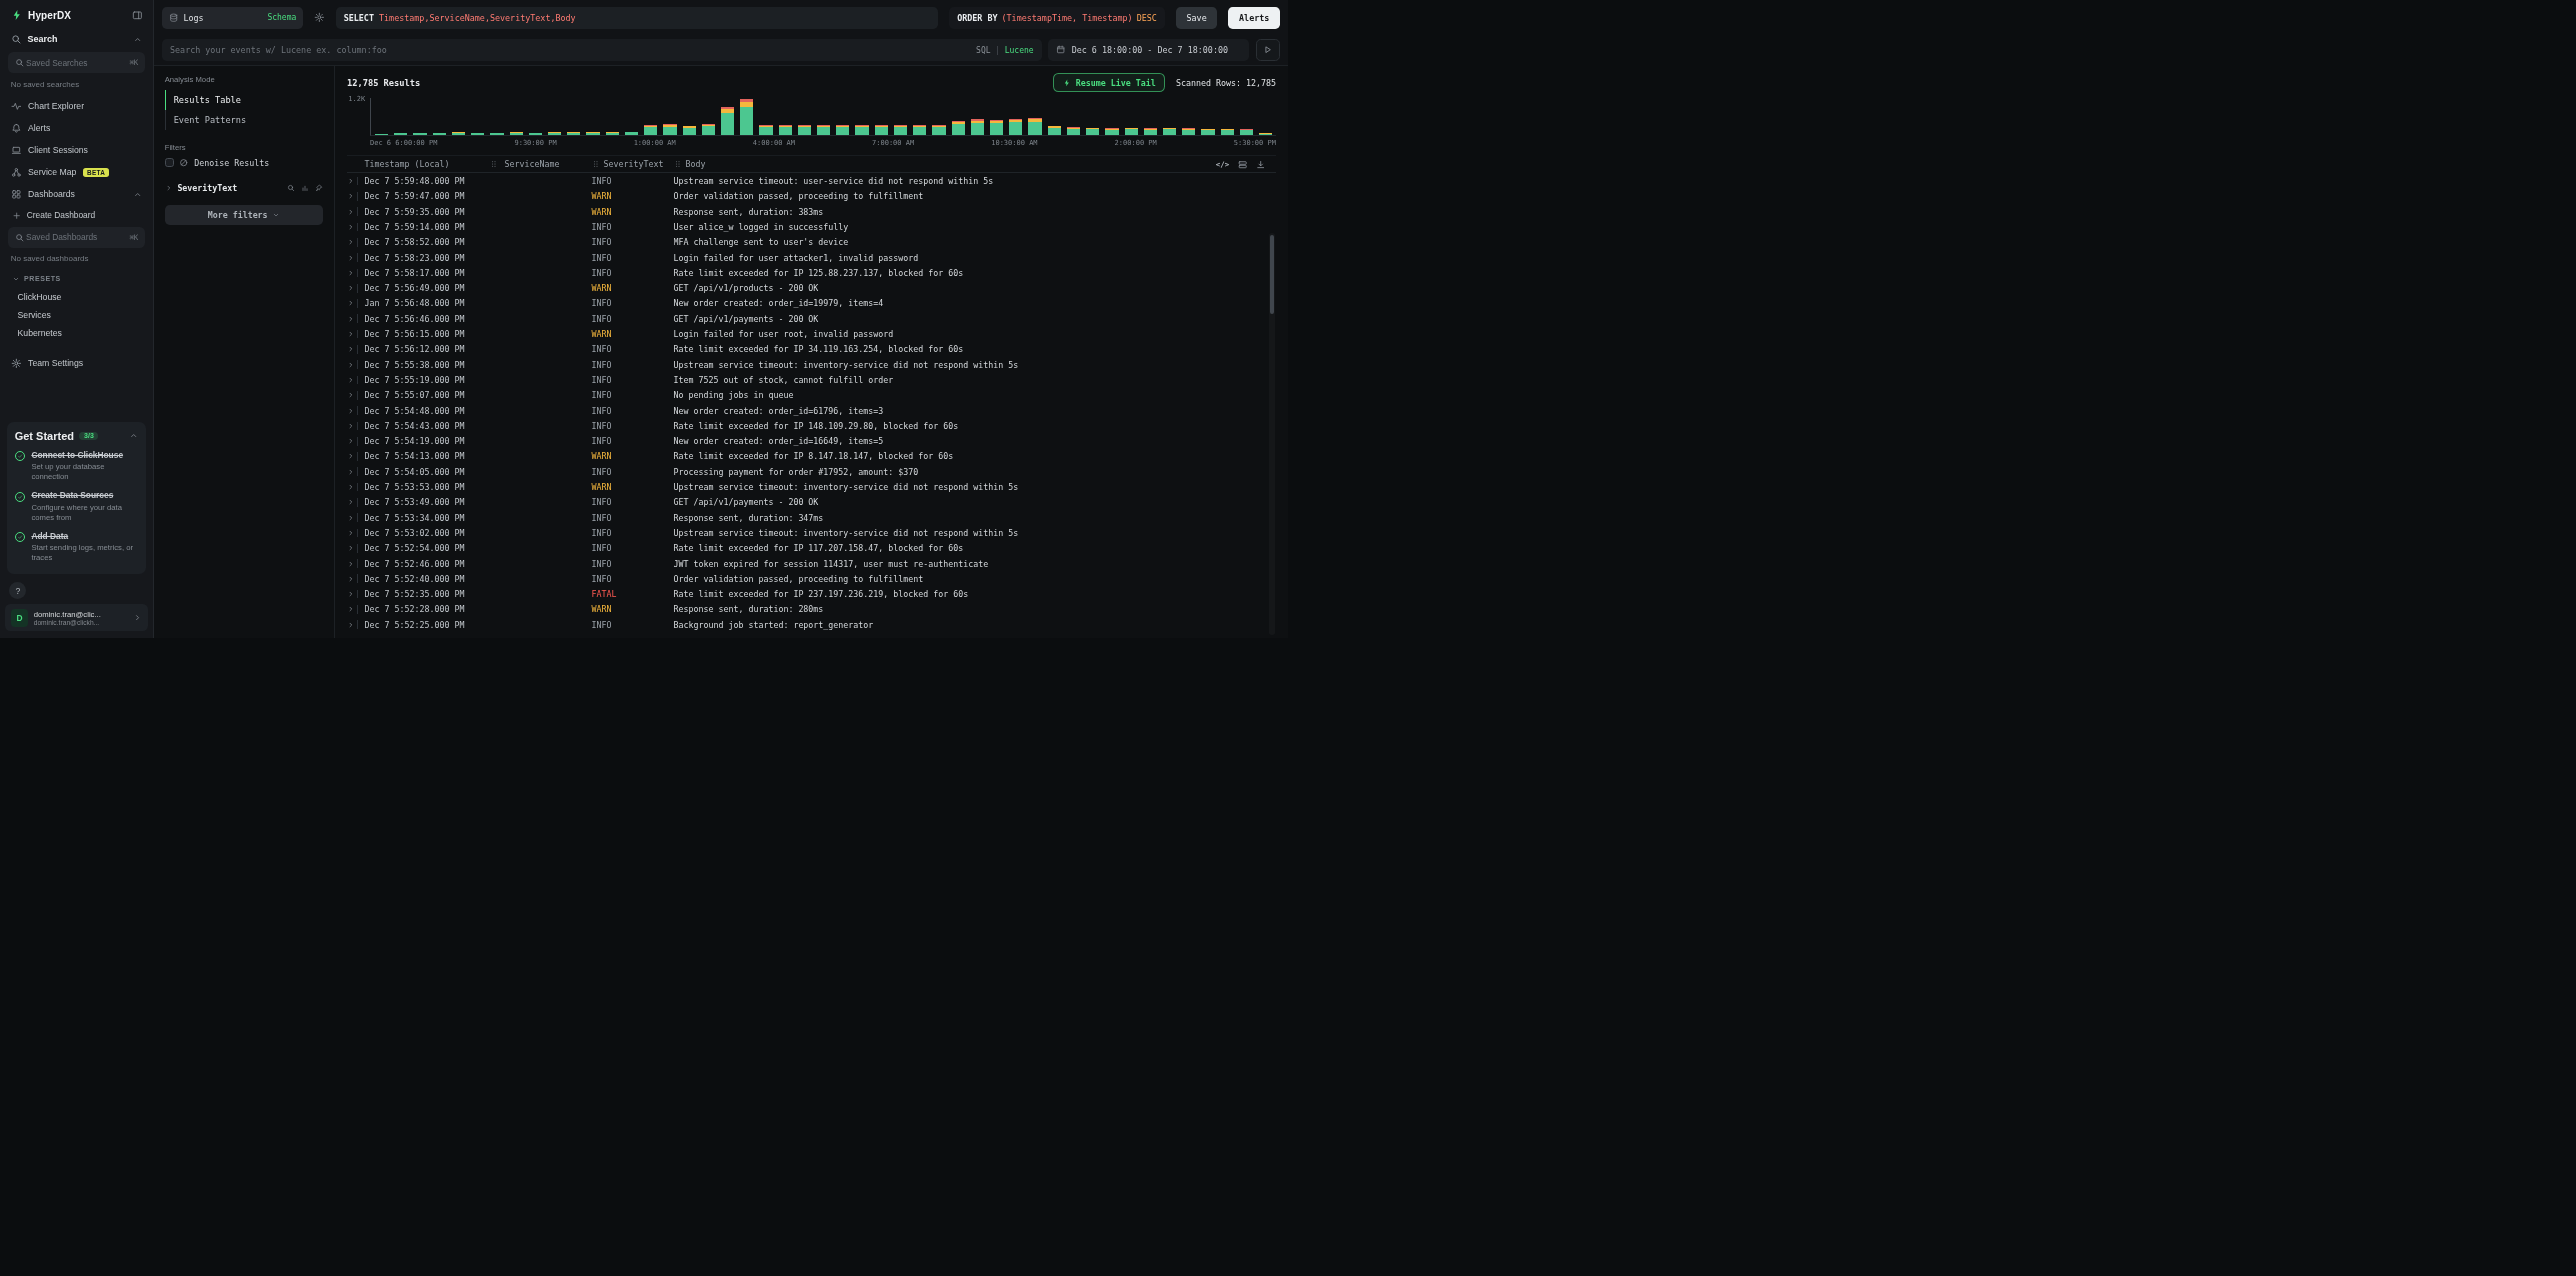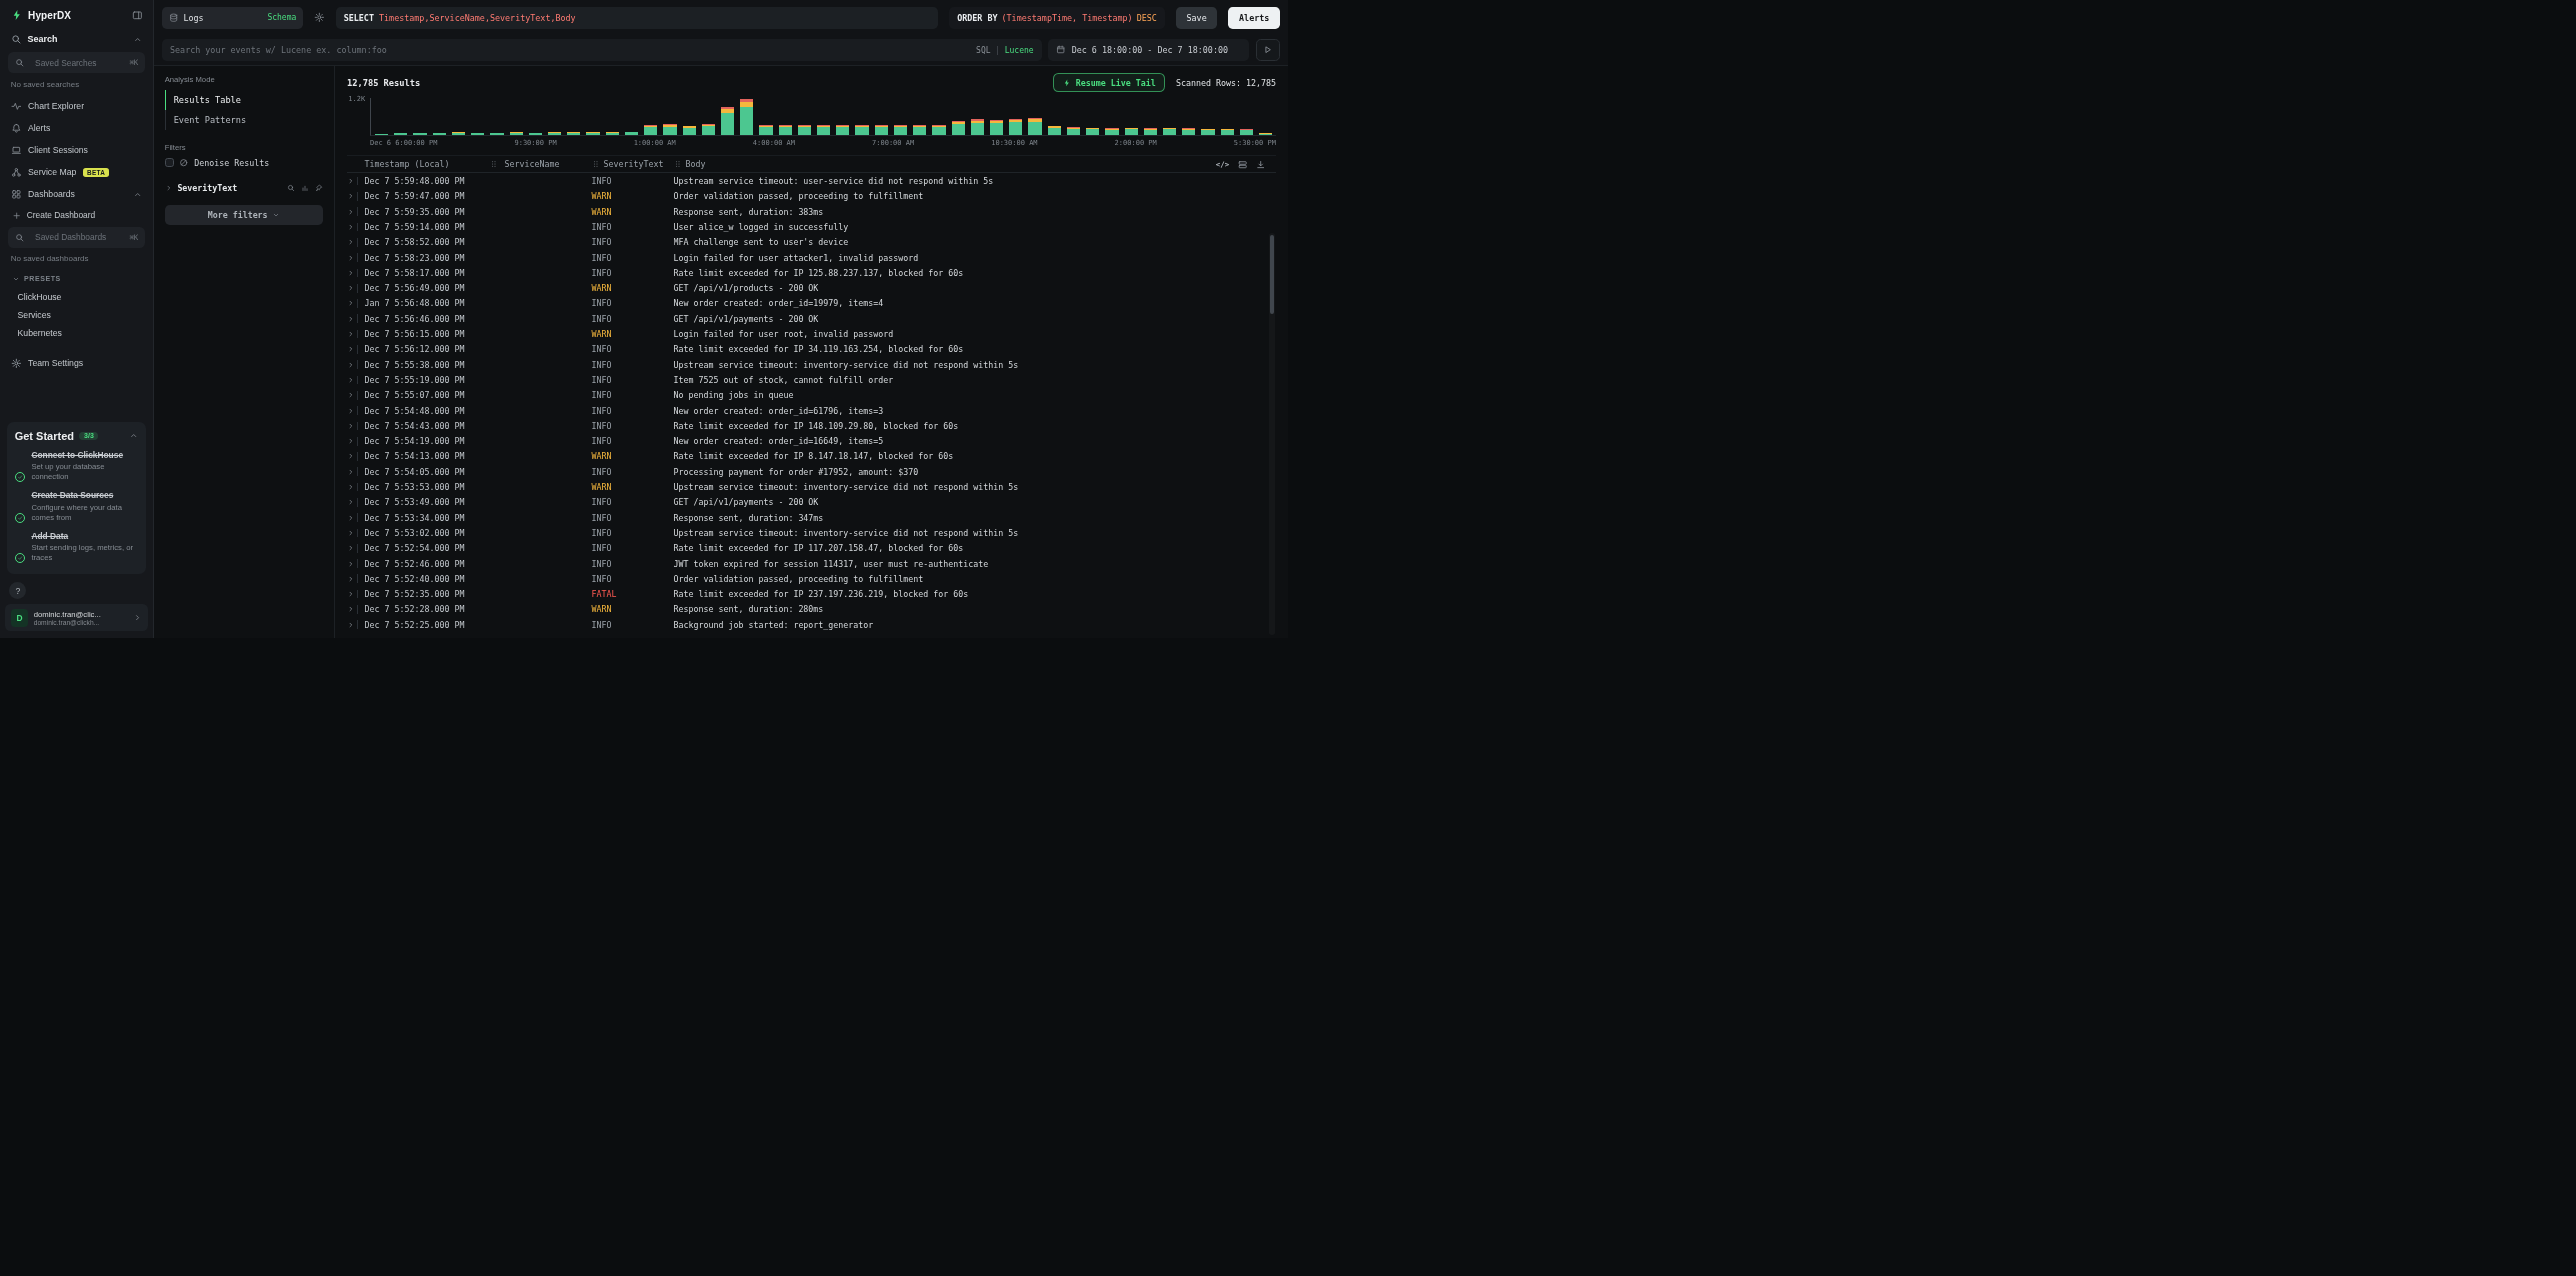--- a/index.html
+++ b/index.html
@@ -20,35 +20,35 @@
   .mono, .source-select,.sql-input,.orderby,.btn-dark,.btn-light,.search-input,.mode,.date-range,
   .results-count,.live-tail,.scanned,.thead,.row,.mode-item,.facet-name,.more-filters,.denoise-label,
   .xlabels,.ylabel,.kbd{font-family:"DejaVu Sans Mono","Liberation Mono",monospace;}
 
   
   .sidebar{width:154px;min-width:154px;height:100%;background:#16181c;border-right:0.7px solid #23272c;display:flex;flex-direction:column;padding-bottom:6.7px;}
   .logo-row{display:flex;align-items:center;gap:5.4px;padding:9.4px 10.7px 6.7px;}
   .logo-mark{color:var(--accent);width:12px;height:12px;}
   .logo-text{font-weight:700;font-size:10px;color:#f2f4f6;letter-spacing:0.1px;}
   .nav-head{display:flex;align-items:center;gap:6px;padding:6px 10.7px;font-size:9px;color:#eceef0;font-weight:700;cursor:pointer;}
-  .mini-input{display:flex;align-items:center;gap:11px;margin:1.3px 8px 2.7px;height:21px;background:#1f2227;border-radius:5.4px;padding:0 6.7px;font-size:8.4px;color:#6d737a;cursor:text;}
+  .mini-input{display:flex;align-items:center;gap:2px;margin:1.3px 8px 2.7px;height:21px;background:#1f2227;border-radius:5.4px;padding:0 6.7px;font-size:8.4px;color:#6d737a;cursor:text;}
   .mini-input .ph{flex:1;white-space:nowrap;overflow:hidden;}
   .kbd{font-size:7.4px;color:#6d737a;}
   .muted-note{font-size:8px;color:#787e85;padding:4px 10.7px 6.7px;}
   .nav-item{display:flex;align-items:center;gap:6.7px;height:22px;padding:0 10.7px;font-size:8.7px;color:#c3c8cd;cursor:pointer;}
   .beta{background:var(--beta);color:#15181b;font-size:6.4px;font-weight:700;padding:1.3px 4px;border-radius:2.7px;letter-spacing:0.3px;}
   .sub-item{display:flex;align-items:center;gap:5.4px;height:20px;padding:0 12px;font-size:8.4px;color:#c3c8cd;cursor:pointer;}
   .presets-head{display:flex;align-items:center;gap:4px;height:17.5px;padding:0 12px;font-size:7px;letter-spacing:0.6px;color:#7d838a;font-weight:700;cursor:pointer;}
   .preset-item{height:18px;display:flex;align-items:center;padding:0 12px 0 17.5px;font-size:8.7px;color:#c9cdd2;cursor:pointer;}
   .team{margin-top:10.7px;}
   .get-started{margin:auto 6.7px 6.7px;background:#1d2126;border-radius:6.7px;padding:8px 8px 2.7px;}
   .gs-head{display:flex;align-items:center;gap:5.4px;margin-bottom:8px;}
   .gs-title{font-size:11px;font-weight:700;color:#edeff1;}
   .gs-progress{background:rgba(74,222,128,.16);color:var(--accent);font-size:7px;font-weight:700;padding:0.7px 4.7px;border-radius:6px;}
-  .gs-task{display:flex;gap:6.7px;margin-bottom:8px;align-items:flex-end;}
+  .gs-task{display:flex;gap:6.7px;margin-bottom:8px;}
   .gs-check{width:10px;height:10px;min-width:10px;border:0.9px solid var(--accent);border-radius:50%;color:var(--accent);display:flex;align-items:center;justify-content:center;margin-top:1.3px;}
   .gs-check svg{width:6px;height:6px;}
   .gs-task-title{font-size:8.4px;font-weight:700;color:#c7cbd0;text-decoration:line-through;line-height:1.25;max-width:101px;}
   .gs-task-desc{font-size:7.7px;color:#868c93;line-height:1.3;margin-top:2px;}
   .help-btn{width:17px;height:17px;border-radius:50%;background:#23272c;color:#aeb4ba;display:flex;align-items:center;justify-content:center;font-size:8.7px;margin:1.3px 0 5.4px 9.4px;cursor:pointer;}
   .user-row{display:flex;align-items:center;gap:5.4px;margin:0 5.4px;background:#1d2126;border-radius:5.4px;padding:4.7px 5.4px;cursor:pointer;}
   .avatar{width:17.5px;height:17.5px;border-radius:4px;background:#143325;color:var(--accent);font-weight:700;font-size:8.4px;display:flex;align-items:center;justify-content:center;}
   .user-text{display:flex;flex-direction:column;overflow:hidden;flex:1;}
   .user-name{font-size:7.7px;color:#d7dadd;white-space:nowrap;overflow:hidden;}
   .user-email{font-size:6.7px;color:#84898f;white-space:nowrap;overflow:hidden;}

